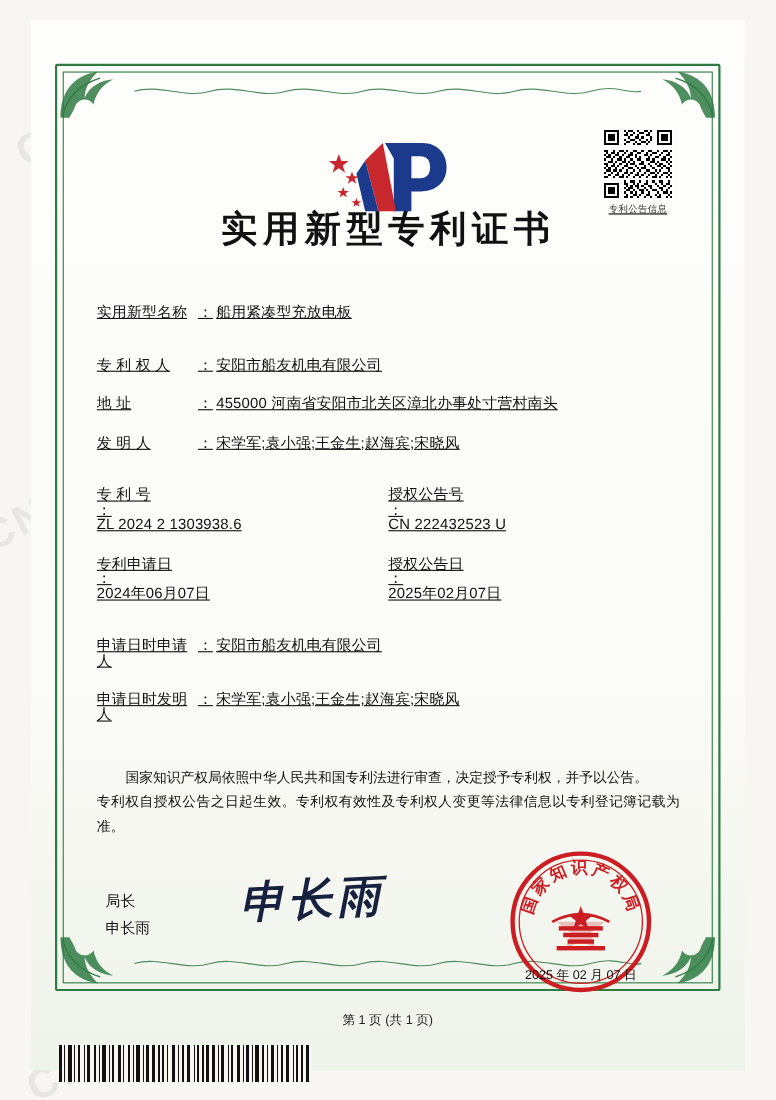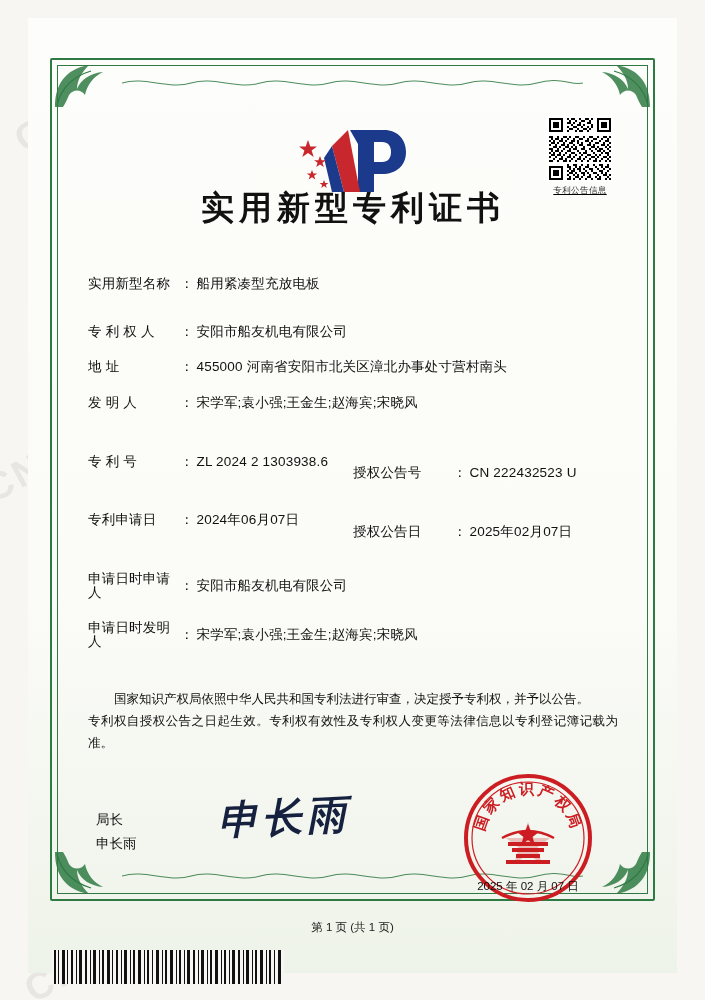--- a/index.html
+++ b/index.html
@@ -144,41 +144,43 @@
   }
 
   .fields {
     margin-top: 46px;
     font-size: 13.5px;
     color: #111;
     line-height: 1;
   }
   .row {
     display: flex;
-    align-items: center;
+    align-items: flex-start;
     margin-bottom: 22px;
+    text-decoration: underline;
   }
   .lbl {
     width: 92px;
     flex: none;
     color: #111;
     letter-spacing: .2px;
   }
   .colon { margin: 0 3px 0 0; }
   .val {
     color: #111;
     letter-spacing: .2px;
   }
   .half {
     display: flex;
     align-items: baseline;
     width: 50%;
+    flex-direction: column;
   }
   .half .lbl { width: 92px; }
-  .half.right .lbl { width: 100px; margin-top: 23px; }
+  .half.right .lbl { width: 100px; }
 
   .statement {
     margin-top: 40px;
     font-size: 12.5px;
     line-height: 22px;
     color: #111;
     text-align: justify;
     font-family: Liberation Serif, serif;
   }
   .statement p { margin: 0; }

